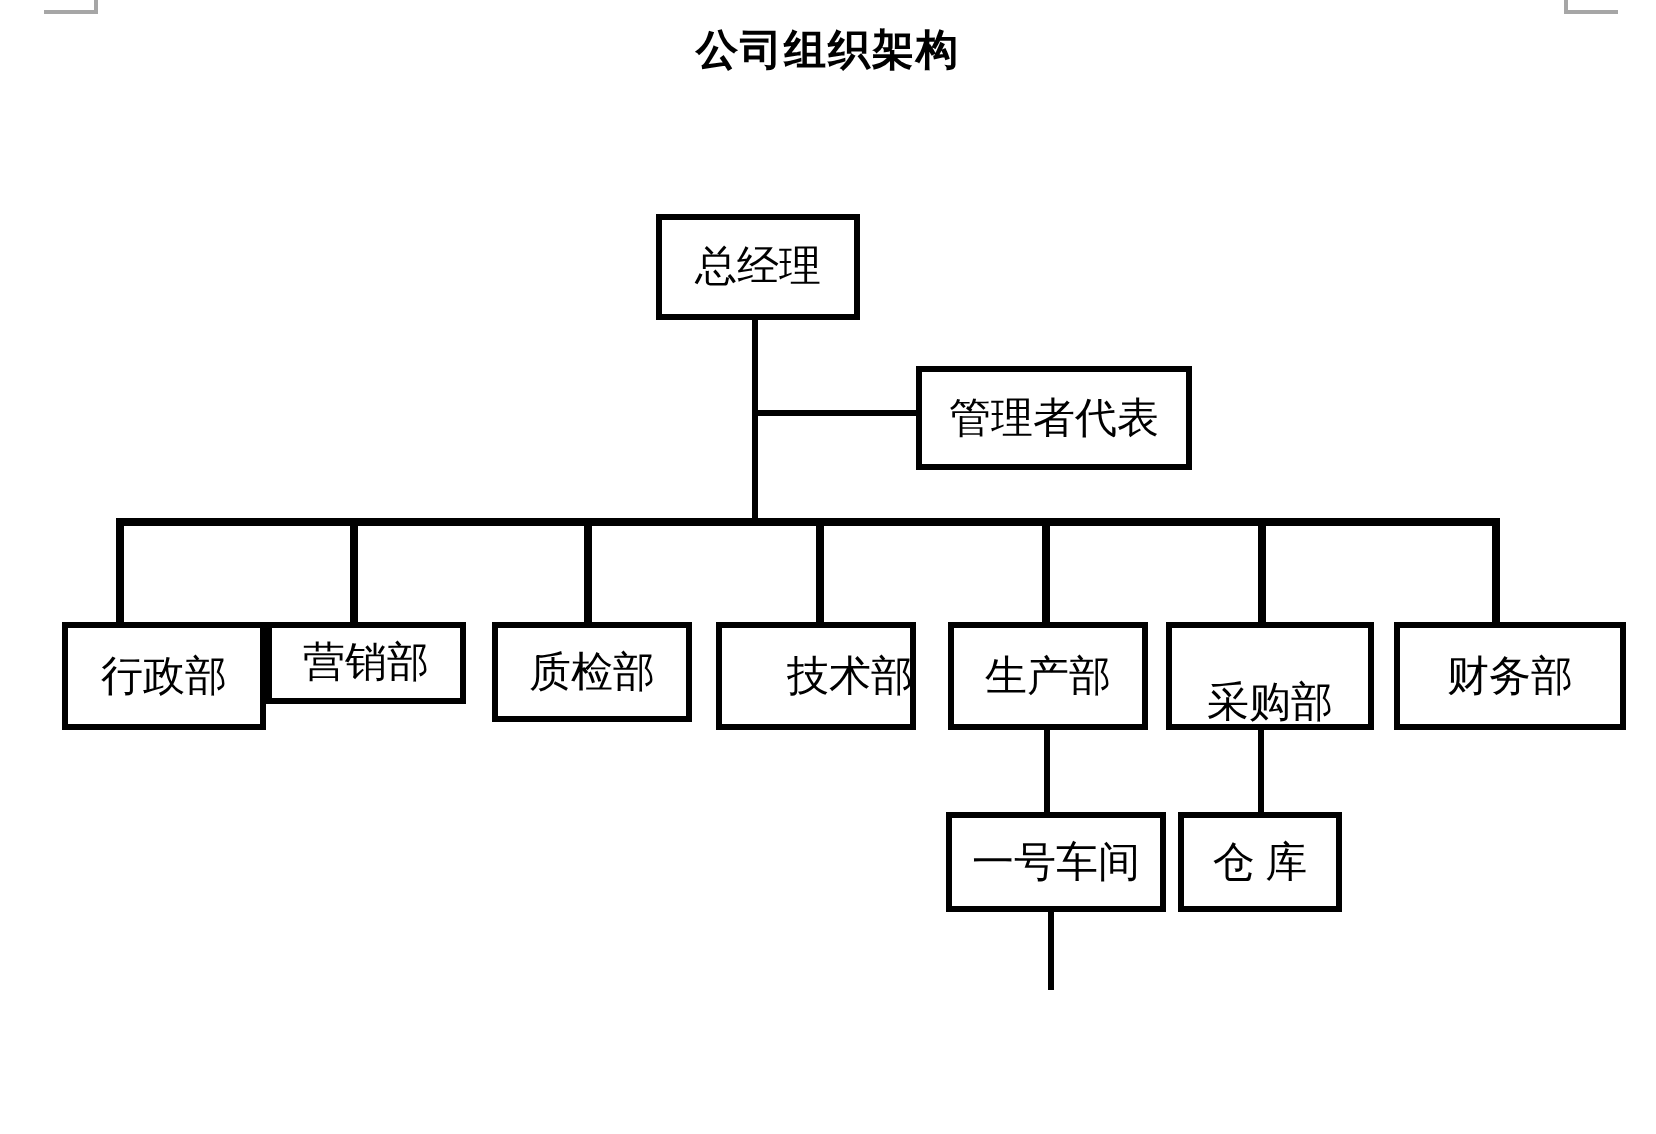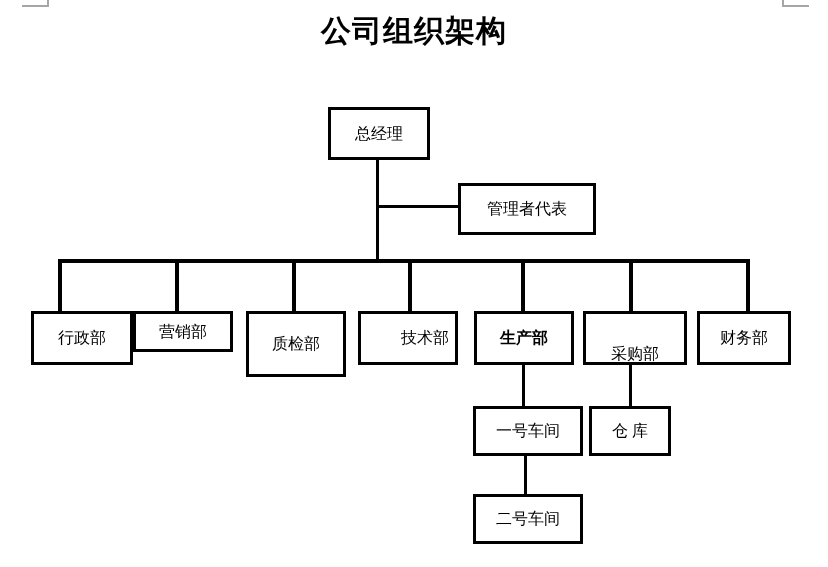--- a/index.html
+++ b/index.html
@@ -15,34 +15,34 @@
     overflow: hidden;
     font-family: "Liberation Serif", "DejaVu Serif", serif;
     color: #000000;
   }
   .page-title {
     position: absolute;
     top: 11px;
     left: 0;
     width: 100%;
     text-align: center;
-    font-size: 30px;
+    font-size: 21px;
     font-weight: bold;
     letter-spacing: 1px;
     color: #000000;
   }
   .node {
     position: absolute;
     box-sizing: border-box;
     border: 3px solid #000000;
     background: #ffffff;
     display: flex;
     align-items: center;
     justify-content: center;
-    font-size: 16px;
+    font-size: 21px;
     line-height: 1;
     white-space: nowrap;
     color: #000000;
   }
   .line {
     position: absolute;
     background: #000000;
   }
   .boundary-mark {
     position: absolute;
@@ -82,40 +82,37 @@
   <div class="node" style="left:458px; top:183px; width:138px; height:52px;">
     <span>管理者代表</span>
   </div>
 
   <div class="node" style="left:17px; top:311px; width:102px; height:54px;margin-left:14px;">
     <span>行政部</span>
   </div>
   <div class="node" style="left:133px; top:311px; width:100px; height:41px;">
     <span>营销部</span>
   </div>
-  <div class="node" style="left:246px; top:311px; width:100px; height:66px;">
+  <div class="node" style="left:246px; top:311px; width:100px; height:50px;">
     <span>质检部</span>
   </div>
   <div class="node" style="left:358px; top:311px; width:100px; height:54px;padding-left:34px;">
     <span>技术部</span>
   </div>
-  <div class="node" style="left:474px; top:311px; width:100px; height:54px;font-weight:bold;">
+  <div class="node" style="left:474px; top:311px; width:100px; height:54px;">
     <span>生产部</span>
   </div>
   <div class="node" style="left:583px; top:311px; width:104px; height:54px;align-items:flex-end;">
     <span>采购部</span>
   </div>
-  <div class="node" style="left:697px; top:311px; width:94px; height:54px;">
+  <div class="node" style="left:697px; top:311px; width:116px; height:54px;">
     <span>财务部</span>
   </div>
 
   <div class="node" style="left:589px; top:406px; width:82px; height:50px;">
     <span>仓 库</span>
   </div>
   <div class="node" style="left:473px; top:406px; width:110px; height:50px;">
     <span>一号车间</span>
   </div>
 
-  <div class="node" style="left:473px; top:494px; width:110px; height:50px;">
-    <span>二号车间</span>
-  </div>
 
 </div>
 
 </body></html>

